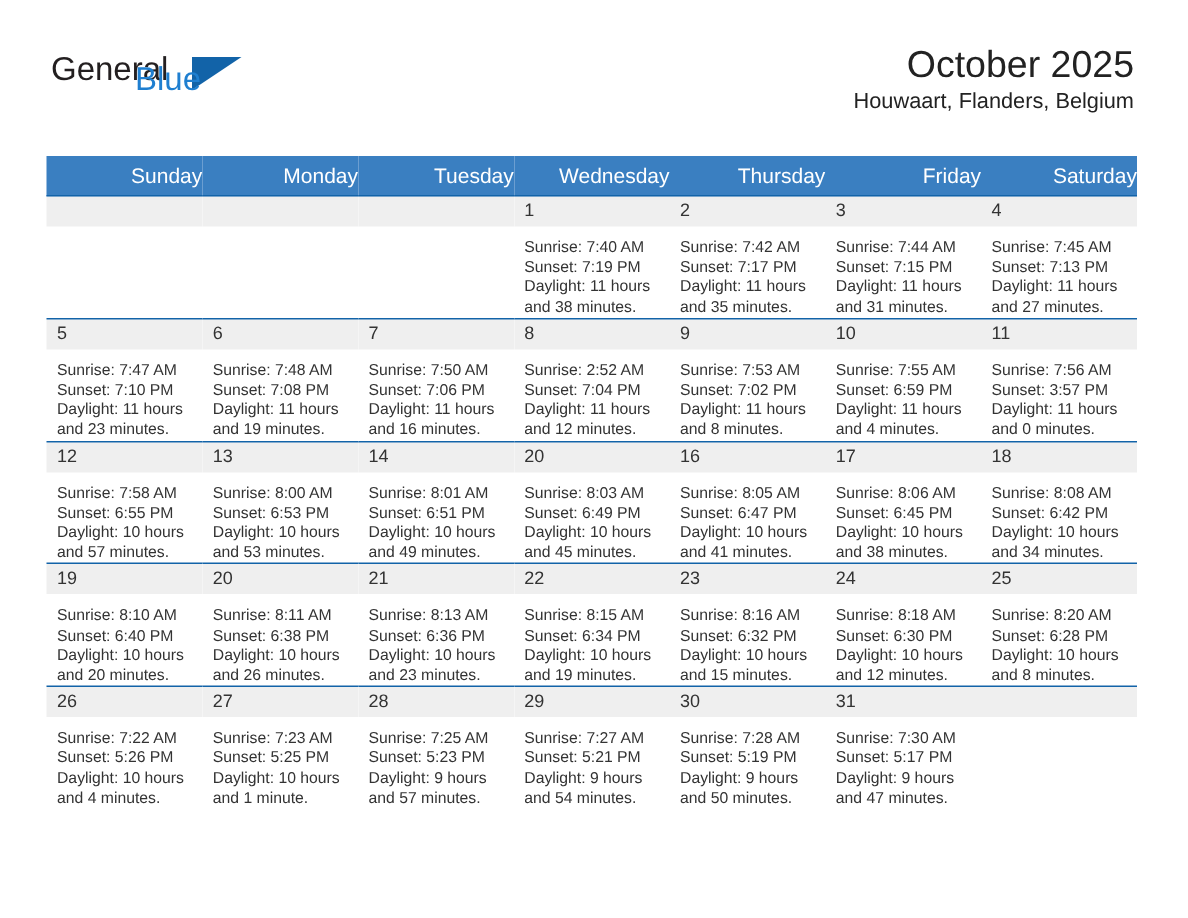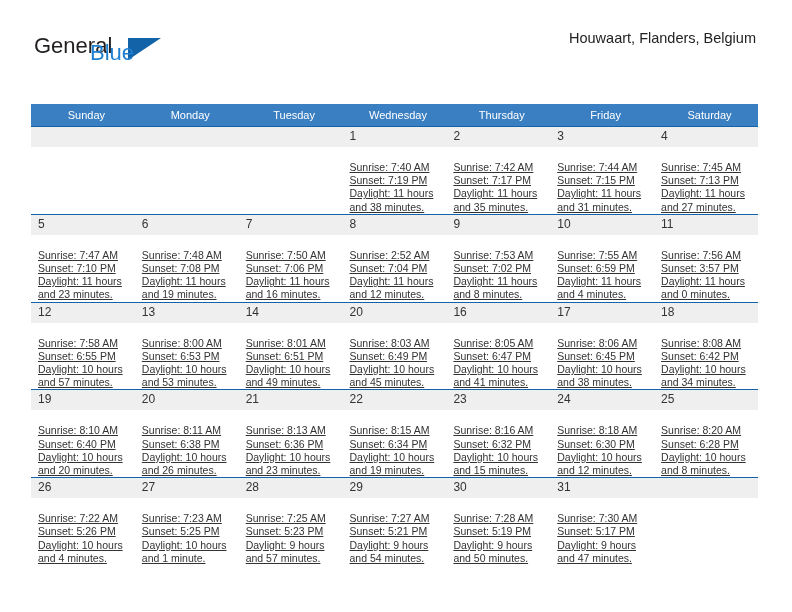--- a/index.html
+++ b/index.html
@@ -89,22 +89,22 @@
     left: 31px;
     top: 104px;
     width: 727px;
     border-collapse: collapse;
     table-layout: fixed;
   }
   .calendar th {
     background: #3a7fc1;
     color: #ffffff;
     font-weight: normal;
-    font-size: 11px;
-    text-align: center;
+    font-size: 14px;
+    text-align: right;
     padding: 5px 0 5px 7px;
     height: 12px;
     border: none;
   }
   .calendar td {
     width: 103.85px;
     vertical-align: top;
     padding: 0;
     border: none;
     border-top: 1.4px solid #1263a8;
@@ -115,42 +115,42 @@
 
   .daynum {
     background: #efefef;
     font-size: 12px;
     color: #333333;
     padding: 3px 0 4px 7px;
     line-height: 13px;
     height: 13px;
   }
   .info {
-    padding: 14px 6px 0 7px;
+    padding: 8px 6px 0 7px;
     font-size: 10.5px;
     line-height: 13.2px;
     color: #333333;
-    text-decoration: underline;
   }
   .info div { white-space: nowrap; }
   .empty .daynum { color: #efefef; }
 </style>
 </head>
 <body>
 
 <div class="page">
 
   <div class="header">
     <div class="logo">
       <span class="logo-general">General</span>
       <span class="logo-tri"></span>
       <span class="logo-blue">Blue</span>
     </div>
 
     <div class="title-block">
+      <div class="cal-title">October 2025</div>
       <div class="cal-sub">Houwaart, Flanders, Belgium</div>
     </div>
   </div>
 
   <table class="calendar">
     <thead>
       <tr>
         <th>Sunday</th>
         <th>Monday</th>
         <th>Tuesday</th>

